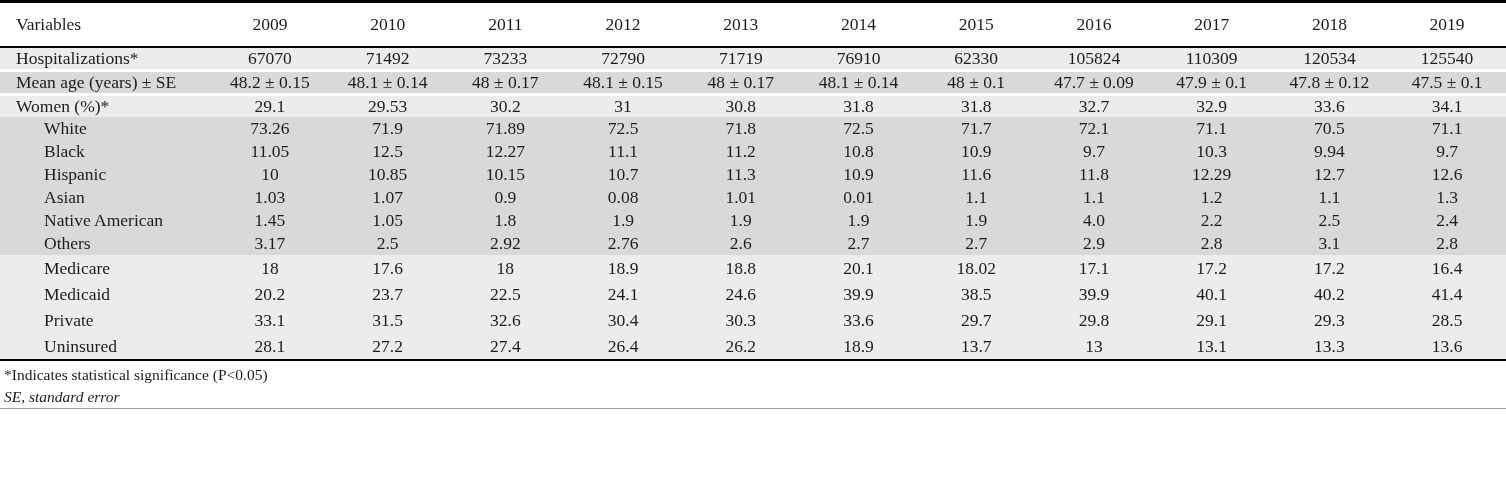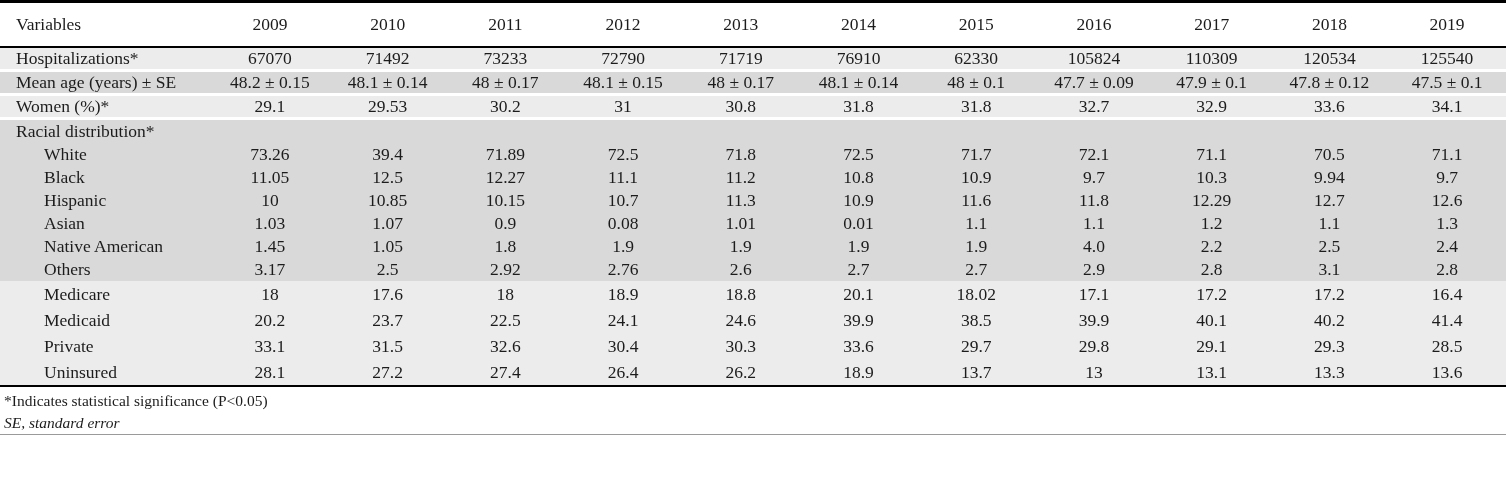--- a/index.html
+++ b/index.html
@@ -142,38 +142,24 @@
           <td>30.2</td>
           <td>31</td>
           <td>30.8</td>
           <td>31.8</td>
           <td>31.8</td>
           <td>32.7</td>
           <td>32.9</td>
           <td>33.6</td>
           <td>34.1</td>
         </tr>
-        <tr class="band-dark section-3 gap-top">
-          <td class="label">Racial distribution*</td>
-          <td></td>
-          <td></td>
-          <td></td>
-          <td></td>
-          <td></td>
-          <td></td>
-          <td></td>
-          <td></td>
-          <td></td>
-          <td></td>
-          <td></td>
-        </tr>
         <tr class="band-dark section-3">
           <td class="label indent">White</td>
           <td>73.26</td>
-          <td>39.4</td>
+          <td>71.9</td>
           <td>71.89</td>
           <td>72.5</td>
           <td>71.8</td>
           <td>72.5</td>
           <td>71.7</td>
           <td>72.1</td>
           <td>71.1</td>
           <td>70.5</td>
           <td>71.1</td>
         </tr>

